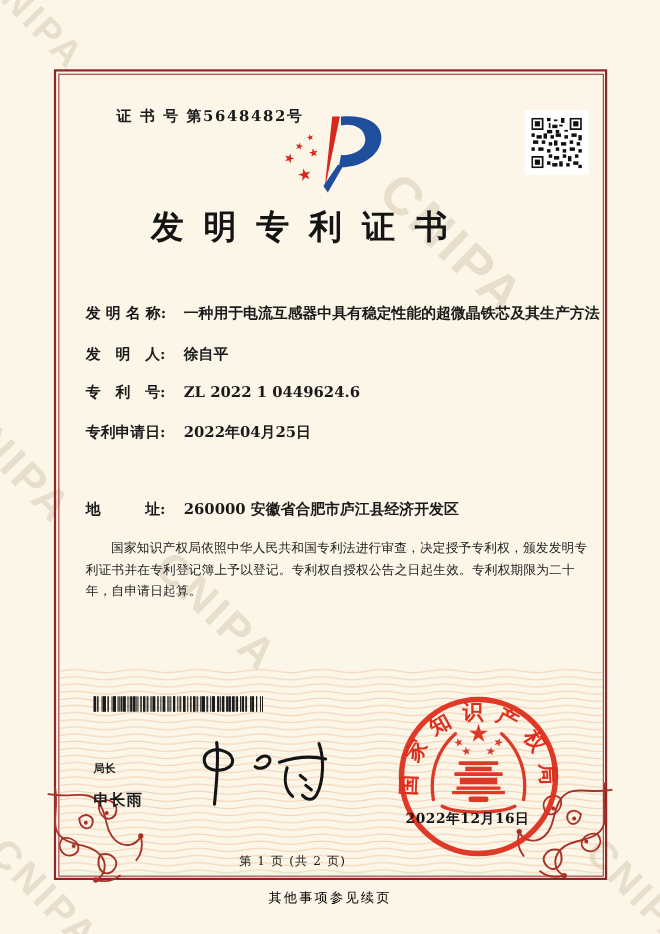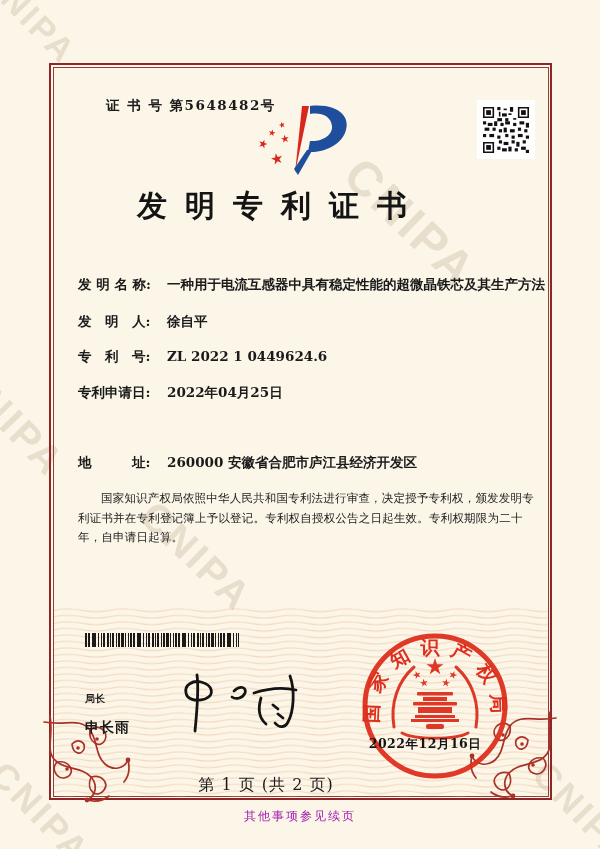--- a/index.html
+++ b/index.html
@@ -51,22 +51,22 @@
     background-position:0 0,3px 0,1px 0;
   }
   .signer-title{position:absolute;left:85px;top:692px;z-index:2;font-family:"Liberation Sans",sans-serif;font-weight:bold;font-size:10px;}
   .signer-name{position:absolute;left:85px;top:719px;z-index:2;font-family:"Liberation Sans",sans-serif;font-weight:bold;font-size:14px;letter-spacing:1px;}
   .signature{position:absolute;left:182px;top:655px;z-index:2;}
   .seal{position:absolute;left:360px;top:631px;z-index:3;}
   .seal-date{
     position:absolute;left:358px;top:736px;width:134px;z-index:4;text-align:center;
     font-size:12.5px;font-weight:bold;color:#141414;letter-spacing:0.5px;
   }
-  .pagination{position:absolute;left:0;width:532px;top:775px;z-index:2;text-align:center;font-size:16px;letter-spacing:1px;}
-  .cont-note{position:absolute;left:0;width:600px;top:808px;z-index:2;text-align:center;font-size:12px;letter-spacing:2px;color:#a21caf;}
+  .pagination{position:absolute;left:0;width:532px;top:775px;z-index:2;text-align:center;font-size:11px;letter-spacing:1px;}
+  .cont-note{position:absolute;left:0;width:600px;top:808px;z-index:2;text-align:center;font-size:12px;letter-spacing:2px;color:#000000;}
 </style>
 </head>
 <body>
 
 <div class="page">
 
   <span class="wm" style="left:-30px;top:-4px;font-size:34px;">CNIPA</span>
   <span class="wm" style="left:330px;top:195px;font-size:48px;transform:rotate(44deg);">CNIPA</span>
   <span class="wm" style="left:-58px;top:398px;font-size:40px;">CNIPA</span>
   <span class="wm" style="left:128px;top:534px;font-size:40px;transform:rotate(44deg);">CNIPA</span>

